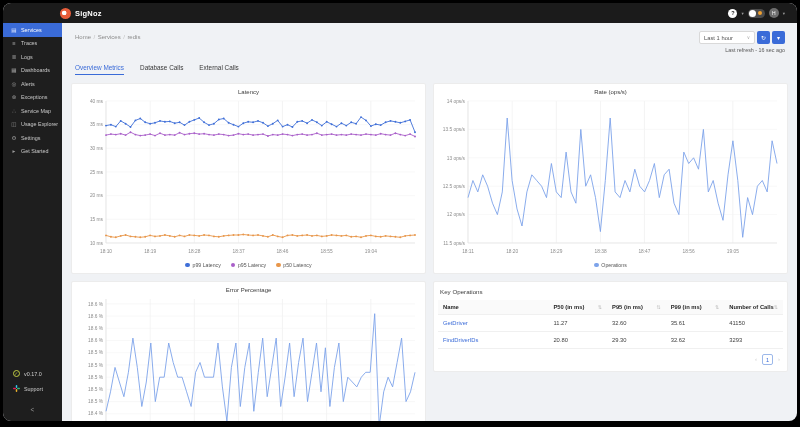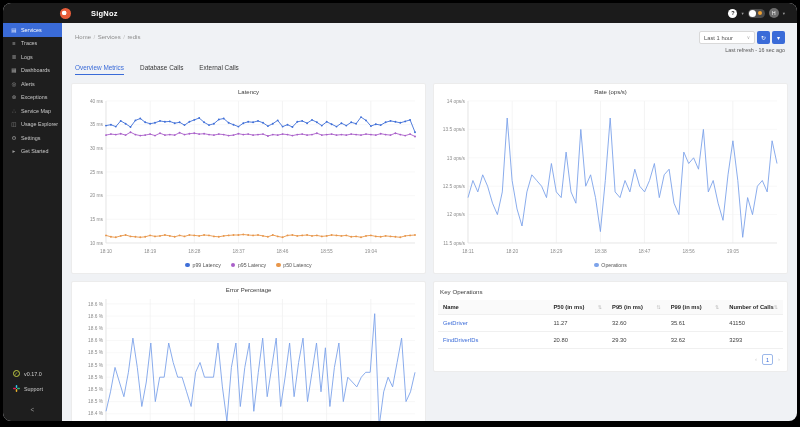--- a/index.html
+++ b/index.html
@@ -3,21 +3,21 @@
 <meta charset="utf-8">
 <style>
   * { box-sizing: border-box; margin: 0; padding: 0; }
   html,body { width: 800px; height: 427px; background: #000; overflow: hidden;
     font-family: "Liberation Sans", sans-serif; }
   .app { position: absolute; left: 3px; top: 3px; width: 794px; height: 418px;
     border-radius: 8px; overflow: hidden; background: var(--content-bg,#f0f2f5); }
 
   
   .topbar { height: 20px; background: var(--topbar-bg,#1b1b1b); display: flex; align-items: center; }
-  .brand { display: flex; align-items: center; gap: 20px; margin-left: 57px; }
+  .brand { display: flex; align-items: center; gap: 4px; margin-left: 57px; }
   .logo { width: 11px; height: 11px; border-radius: 50%;
     background: radial-gradient(circle at 38% 45%, #fff 0 2px, #e85d3a 2.6px 100%); }
   .brand-name { color: #fff; font-size: 7.5px; font-weight: bold; letter-spacing: .2px; }
   .topbar-right { margin-left: auto; margin-right: 12px; display: flex; align-items: center; gap: 4px; }
   .help-circle { width: 9px; height: 9px; background: #fff; color: #222; border-radius: 50%;
     font-size: 5.5px; font-weight: bold; display: inline-flex; align-items: center; justify-content: center; }
   .tb-caret { color: #9a9a9a; font-size: 4.5px; }
   .toggle { width: 17px; height: 9px; border-radius: 5px; background: #4b4b4b;
     position: relative; display: inline-block; }
   .toggle .knob { position: absolute; left: 1px; top: 1px; width: 7px; height: 7px;

